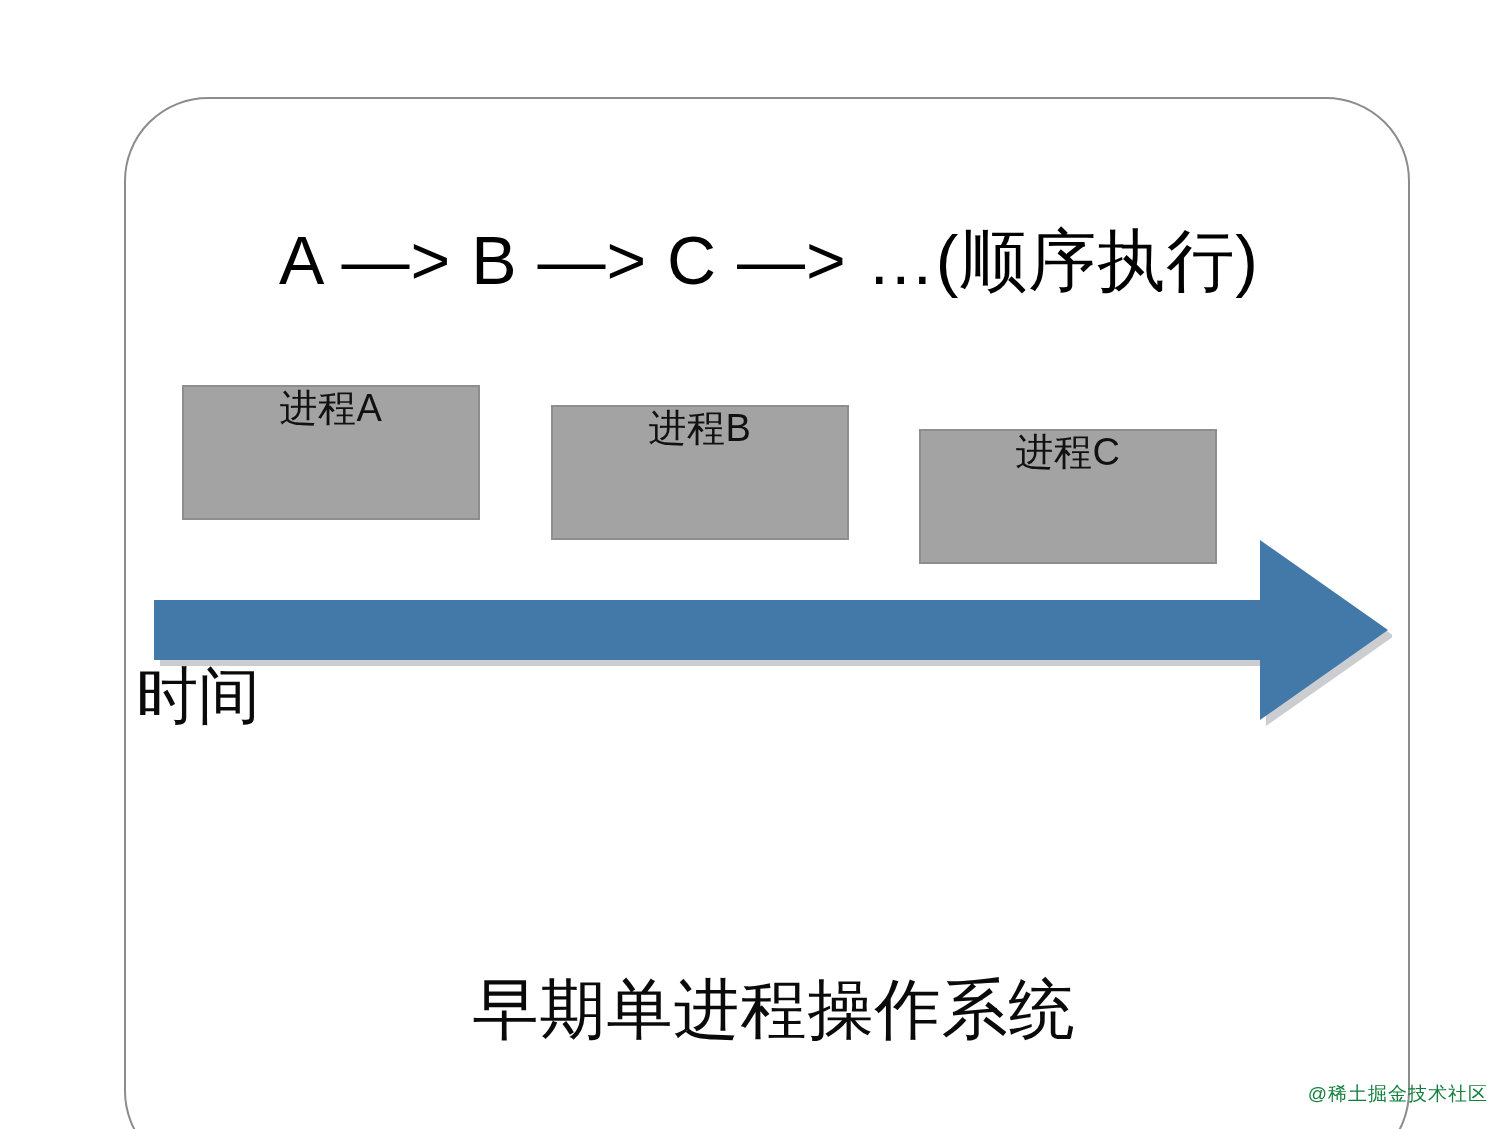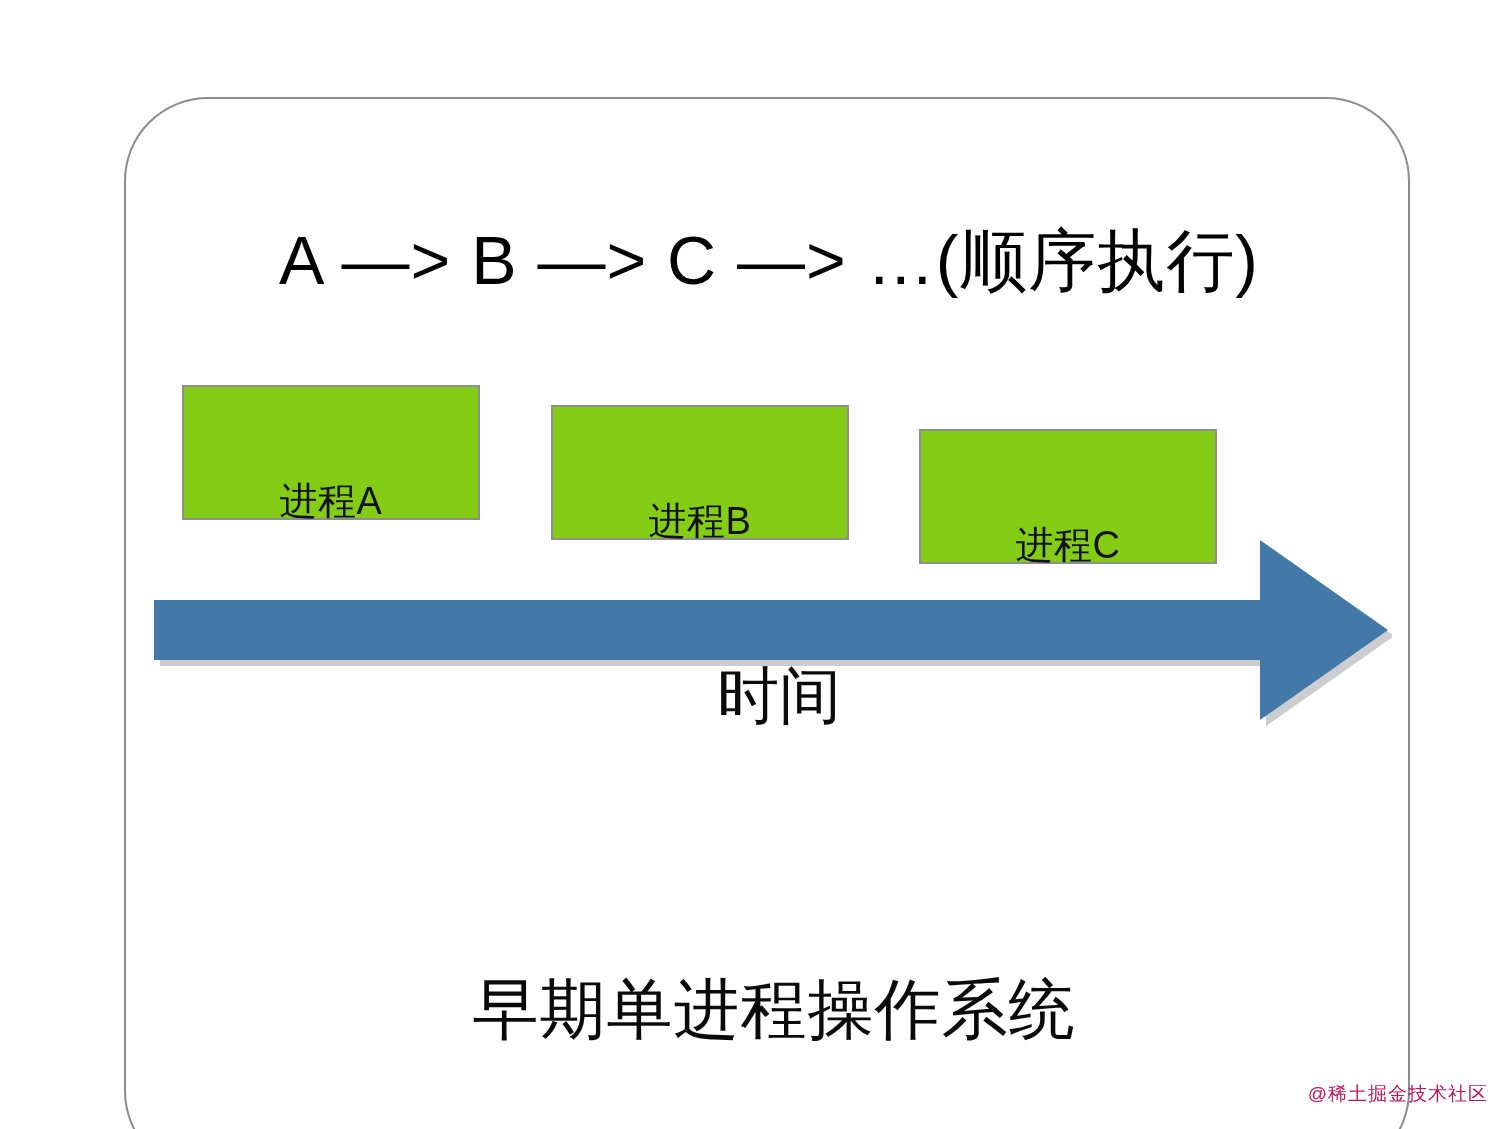--- a/index.html
+++ b/index.html
@@ -36,24 +36,24 @@
     top: 383px;
     width: 1034px;
     height: 135px;
   }
   .process-box {
     position: absolute;
     top: 0;
     width: 298px;
     height: 135px;
     border: 2.2px solid #8e8e8e;
-    background: #84cc16;
+    background: #a3a3a3;
     box-sizing: border-box;
     display: flex;
-    align-items: flex-end;
+    align-items: flex-start;
     justify-content: center;
   }
   .process-box.box-a { left: 0px; }
   .process-box.box-b { left: 369px; margin-top: 20px; }
   .process-box.box-c { left: 737px; margin-top: 44px; }
   .process-label {
     font-size: 38px;
     line-height: 1;
     color: #111111;
     letter-spacing: 0.5px;
@@ -74,21 +74,21 @@
     width: 100%;
     height: 100%;
   }
 
   
   #time-label {
     position: absolute;
     left: 0;
     top: 663px;
     width: 1512px;
-    text-align: center;
+    text-align: left;
     font-size: 62px;
     line-height: 1;
     color: #0a0a0a;
   }
   #time-label span { display: inline-block; transform: translateX(10px); }
 
   
   #diagram-caption {
     position: absolute;
     left: 0;
@@ -101,21 +101,21 @@
     color: #0a0a0a;
     padding-left: 18px;
   }
 
   
   #watermark {
     position: absolute;
     right: 24px;
     bottom: 22px;
     font-size: 19px;
-    color: #be185d;
+    color: #15803d;
     letter-spacing: 1px;
     white-space: nowrap;
   }
 </style>
 </head>
 <body>
 
 <div id="diagram-frame">
 
   <div style="position:absolute;left:0;top:127px;width:1286px;text-align:center;font-size:68px;line-height:1;white-space:nowrap;letter-spacing:1px;">A —&gt; B —&gt; C —&gt; …(顺序执行)</div>

